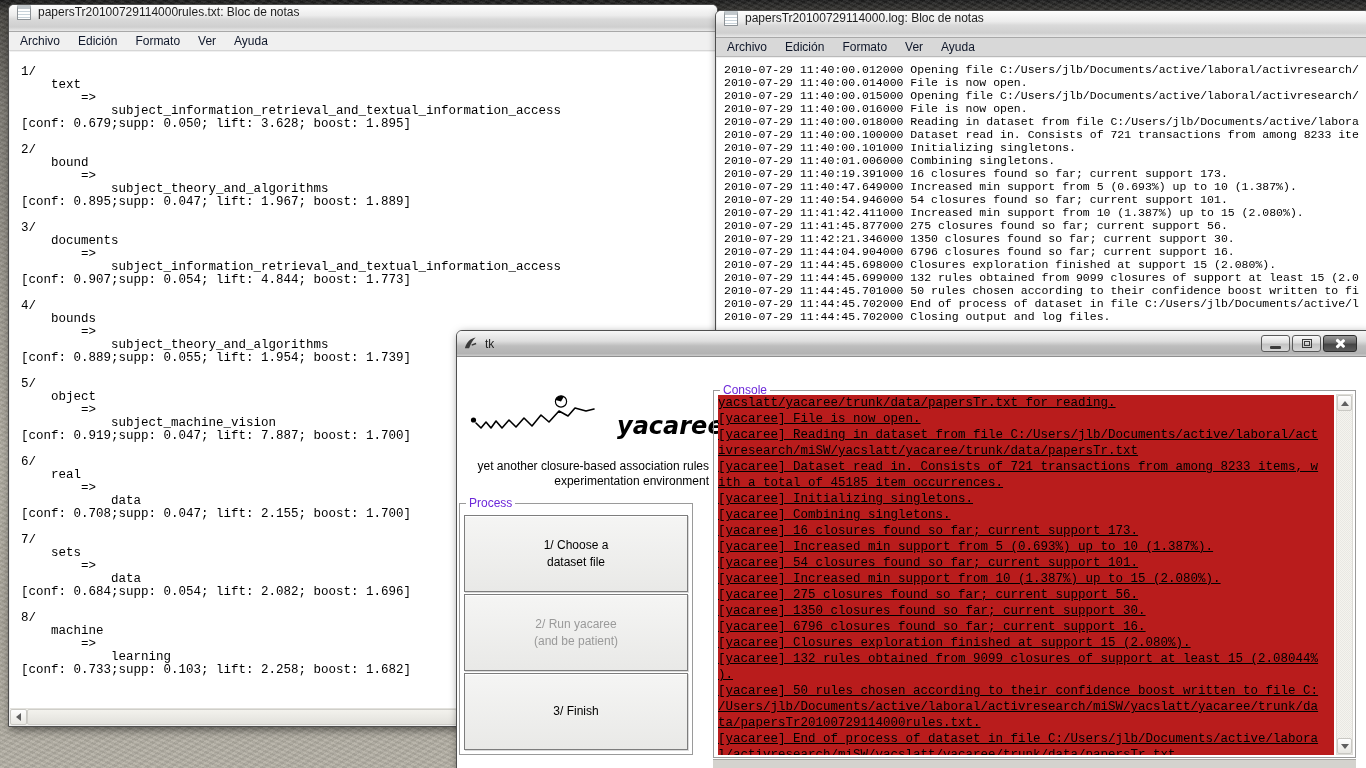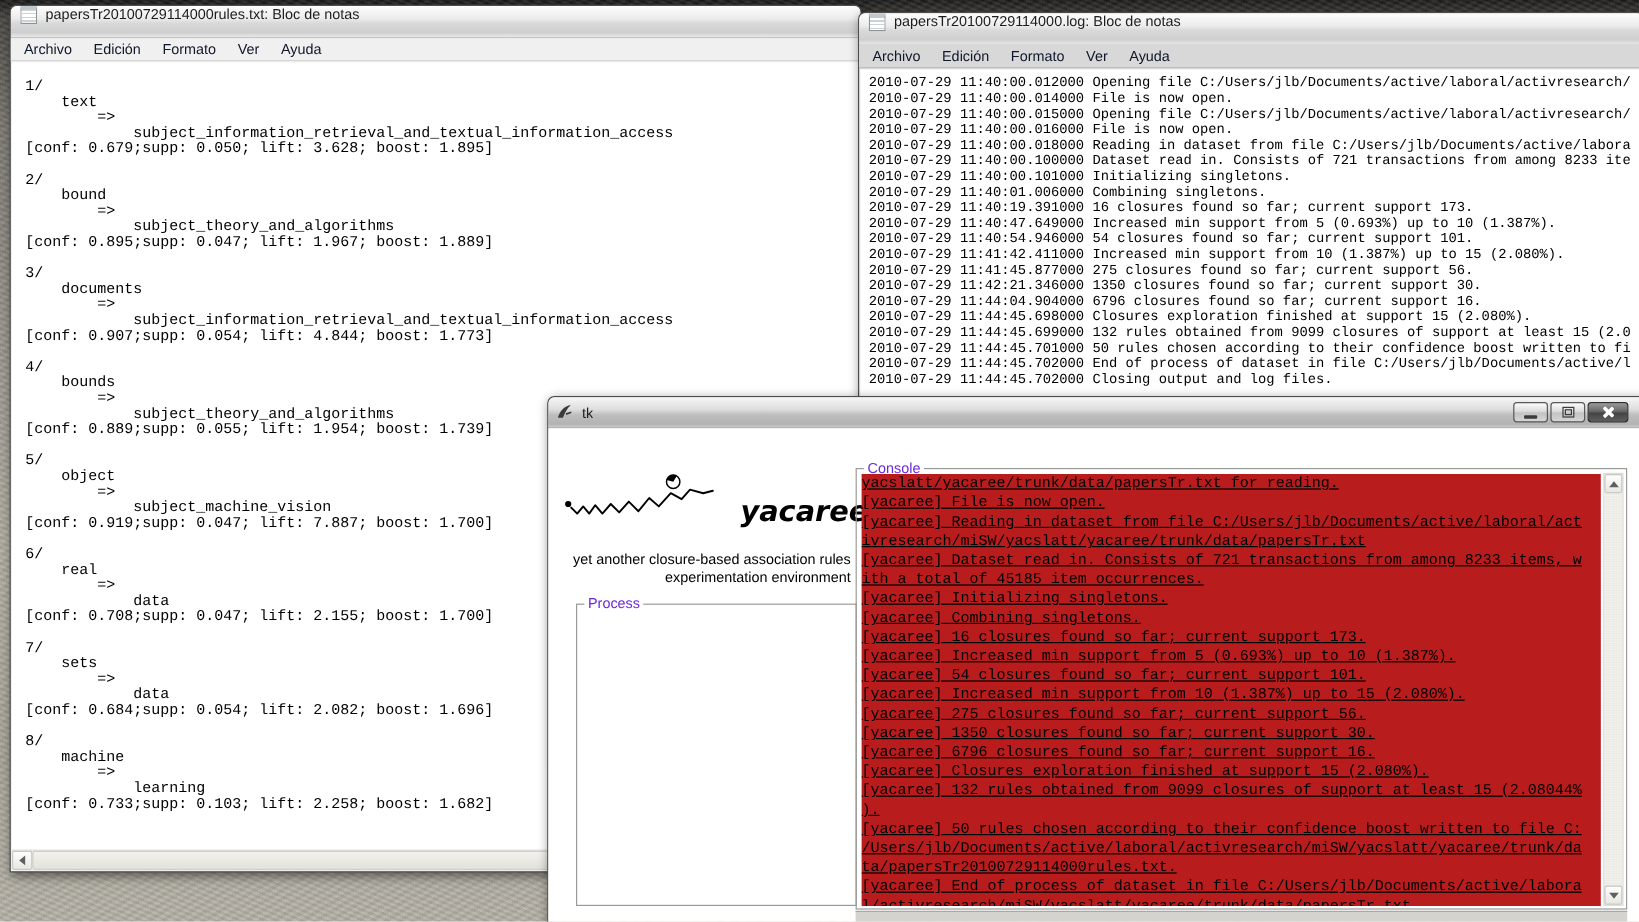--- a/index.html
+++ b/index.html
@@ -74,21 +74,21 @@
 
   .logo-row { display:flex; align-items:flex-end; margin:38px 4px 0 12px; }
   .brand { font-family:"DejaVu Sans", sans-serif; font-style:italic; font-weight:bold;
            font-size:24px; color:#000; margin-left:20px; line-height:26px; }
   .tagline { width:252px; margin-top:20px; text-align:right; font-size:12px; line-height:15px;
              color:#000; white-space:pre-line; }
 
   .frame { border:1px solid #9a9a9a; position:absolute; }
   .frame-label { position:absolute; top:-8px; left:6px; background:#fff; padding:0 3px; font-size:12px; color:#6d28d9; }
 
-  .process-frame { left:23px; top:146px; width:234px; bottom:14px; }
+  .process-frame { left:2px; top:146px; width:234px; bottom:14px; }
   .process-buttons { position:absolute; inset:11px 4px 4px 4px; display:flex; flex-direction:column; gap:2px; }
   .pbtn { flex:1; border:1px solid #7d7d7d; background:linear-gradient(180deg,#f5f5f4,#e9e9e7);
     font-size:12px; line-height:17px; color:#000; text-align:center; white-space:pre-line;
     display:flex; align-items:center; justify-content:center;
     box-shadow: inset 0 1px 0 #fff, 1px 1px 0 rgba(0,0,0,.15); }
   .pbtn.disabled { color:#9a9a9a; }
 
   .console-frame { left:256px; top:33px; right:11px; bottom:11px; }
   .console-text { position:absolute; inset:4px 21px 2px 4px; background:#b91c1c;
     font-family:"Liberation Mono", monospace; font-size:12.5px; line-height:16px;
@@ -241,20 +241,28 @@
         <circle cx="92" cy="6.5" r="5.6" fill="#fff" stroke="#000" stroke-width="1.2"></circle>
         <path d="M86.6,5 A5.6,5.6 0 0 1 95,1.6 L92,6.5 Z" fill="#000"></path>
       </svg>
       <span class="brand">yacaree</span>
     </div>
     <div class="tagline">yet another closure-based association rules
 experimentation environment</div>
 
     <div class="frame process-frame">
       <span class="frame-label">Process</span>
+      <div class="process-buttons">
+
+      <button class="pbtn">1/ Choose a
+dataset file</button>
+          <button class="pbtn disabled">2/ Run yacaree
+(and be patient)</button>
+          <button class="pbtn">3/ Finish</button>
+        </div>
     </div>
 
     <div class="frame console-frame">
       <span class="frame-label">Console</span>
       <div class="console-text">yacslatt/yacaree/trunk/data/papersTr.txt for reading.
 [yacaree] File is now open.
 [yacaree] Reading in dataset from file C:/Users/jlb/Documents/active/laboral/act
 ivresearch/miSW/yacslatt/yacaree/trunk/data/papersTr.txt
 [yacaree] Dataset read in. Consists of 721 transactions from among 8233 items, w
 ith a total of 45185 item occurrences.

